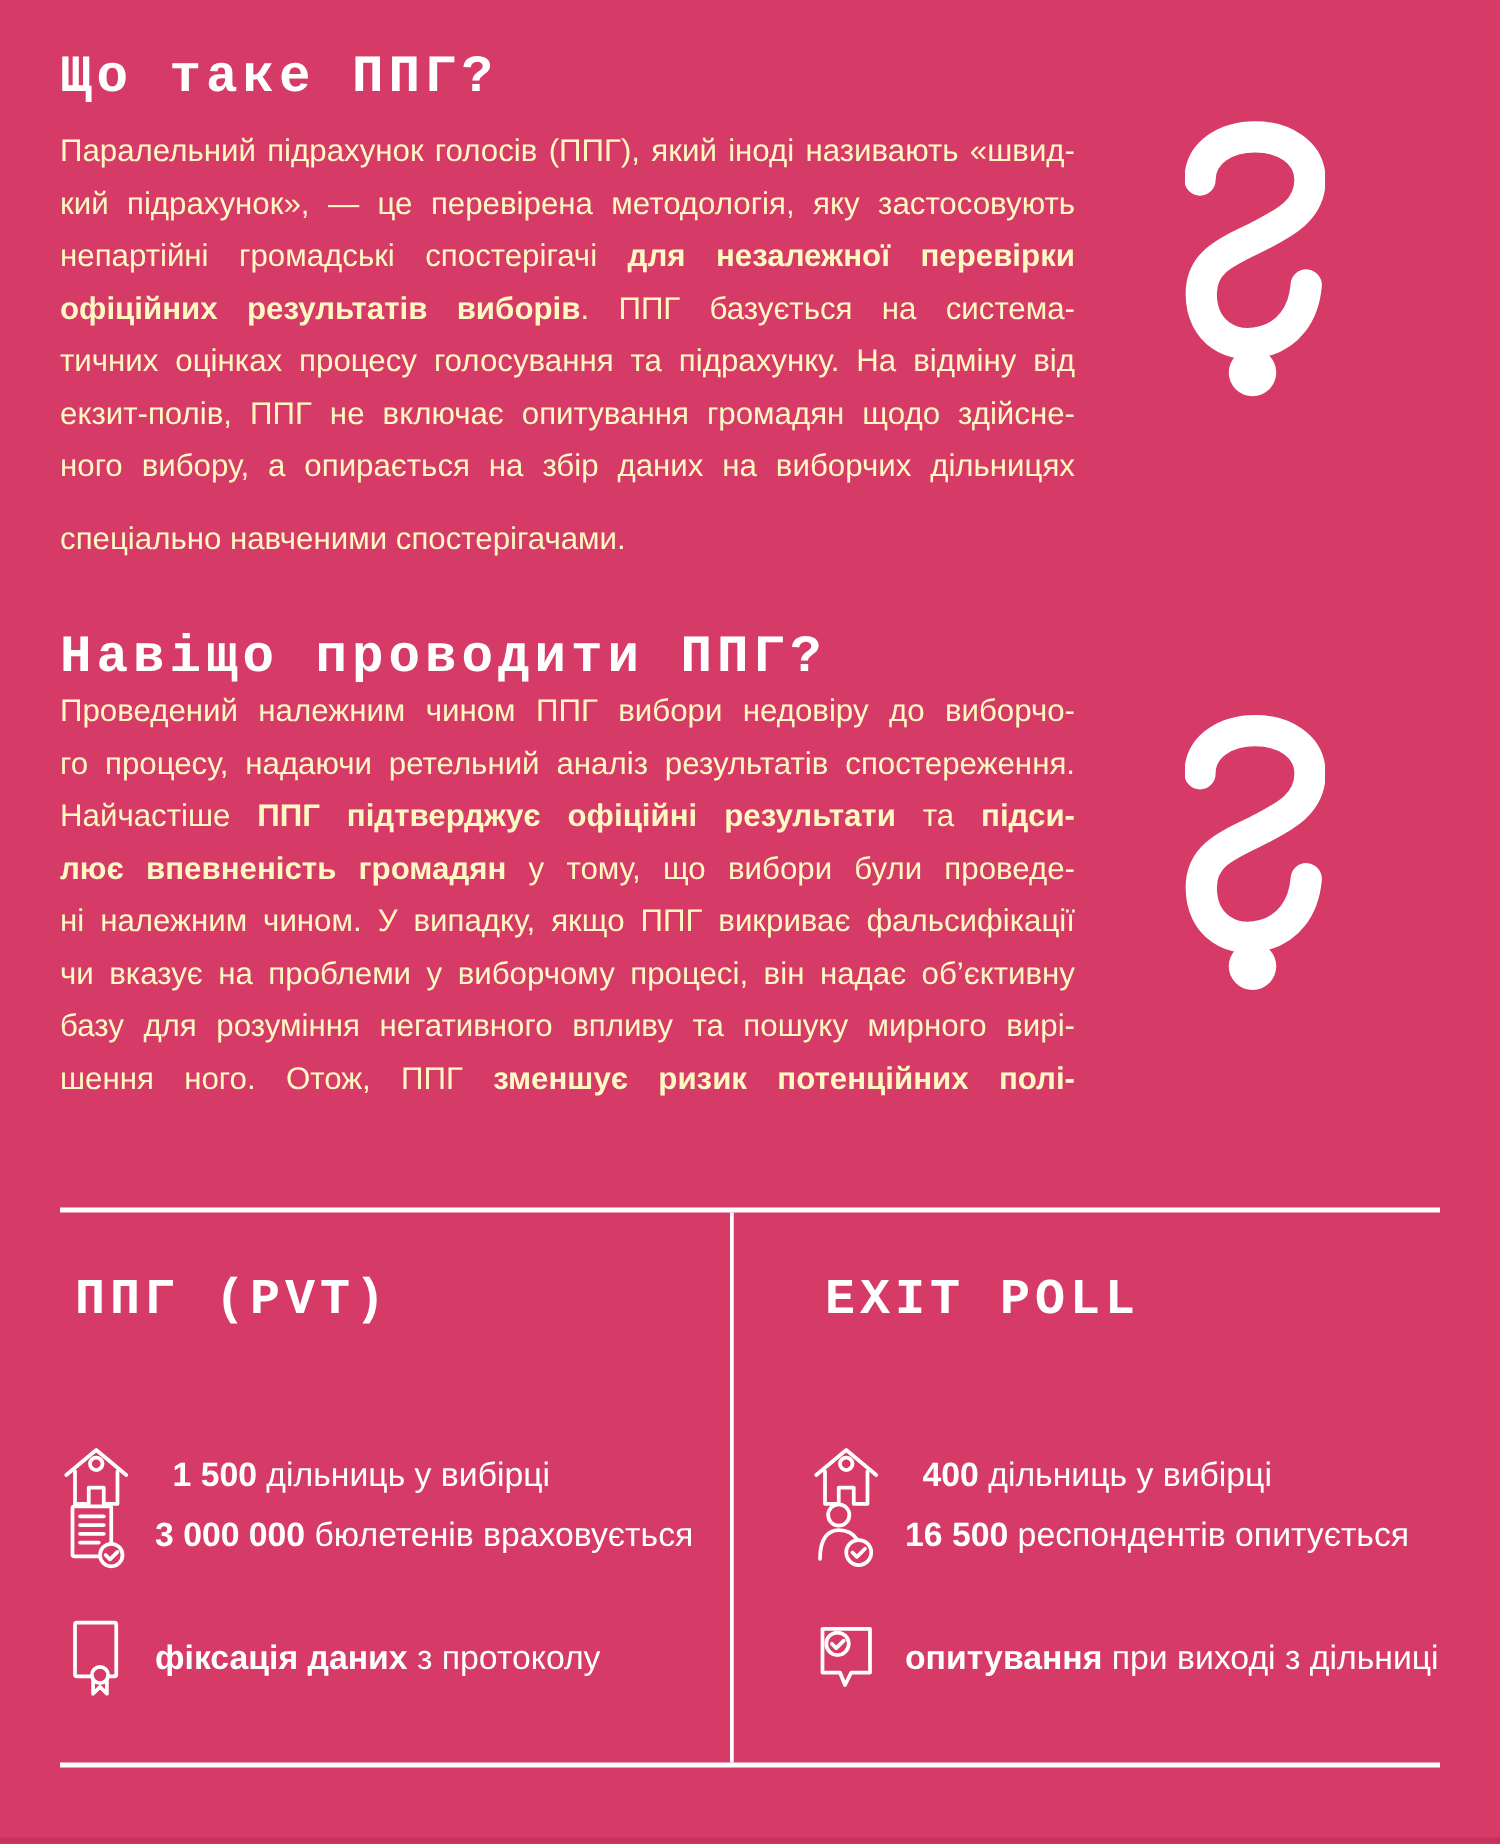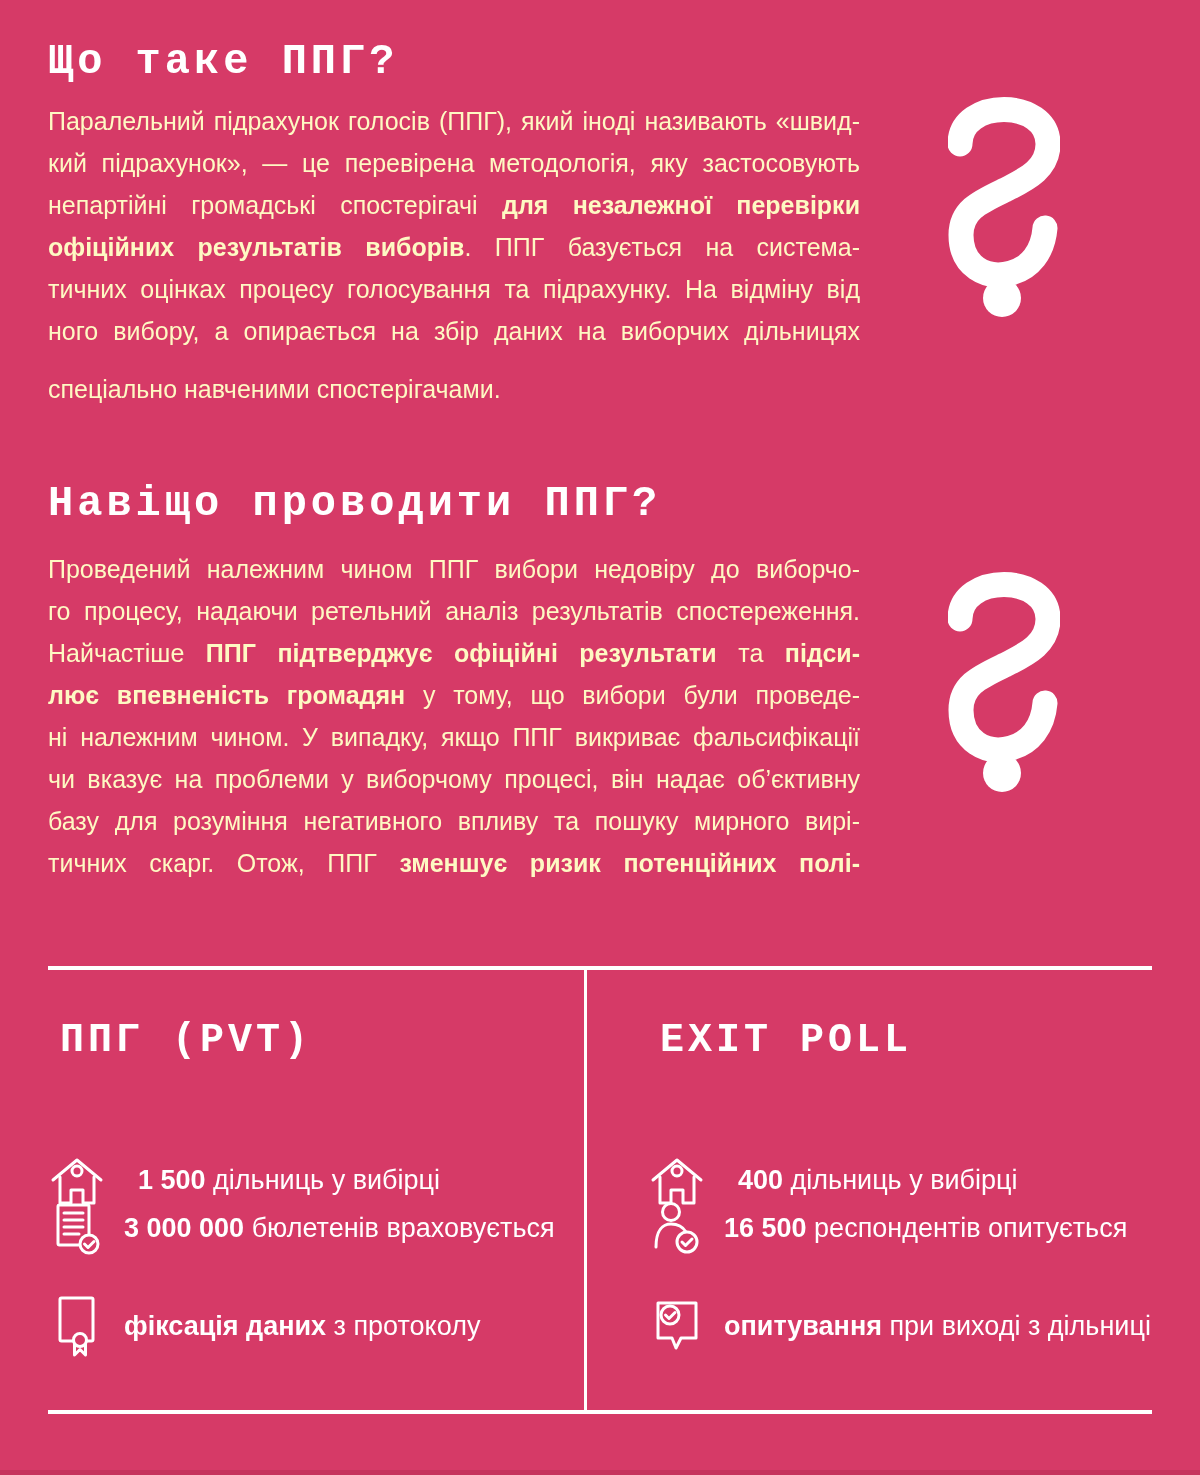--- a/index.html
+++ b/index.html
@@ -7,21 +7,21 @@
     position:relative;width:1200px;height:1475px;background:#d63a67;
     overflow:hidden;color:#ffffff;
     font-family:"Liberation Sans","DejaVu Sans",sans-serif;
   }
   .mono-title{
     position:absolute;margin:0;
     font-family:"Liberation Mono","DejaVu Sans Mono",monospace;
     font-weight:700;font-size:42px;letter-spacing:4px;color:#ffffff;white-space:nowrap;
   }
   #title-what{left:48px;top:38px;}
-  #title-why{left:48px;top:480px;}
+  #title-why{left:48px;top:502px;}
 
   .para{position:absolute;left:48px;width:812px;font-size:25px;line-height:42px;color:#fef9c3;}
   #para-what{top:100px;}
   #para-why{top:548px;}
   .jline{text-align:justify;text-align-last:justify;height:42px;overflow:visible;}
   .jline.lastline{text-align-last:left;margin-top:16px;}
   .b{font-weight:700;}
 
   .qmark{position:absolute;left:948px;}
   #qmark-1{top:86px;}
@@ -59,40 +59,41 @@
 <div class="canvas">
 
   <h1 class="mono-title" id="title-what">Що таке ППГ?</h1>
 
   <div class="para" id="para-what">
       <div class="jline"><span>Паралельний підрахунок голосів (ППГ), який іноді називають «швид-</span></div>
       <div class="jline"><span>кий підрахунок», — це перевірена методологія, яку застосовують</span></div>
       <div class="jline"><span>непартійні громадські спостерігачі </span><span class="b">для незалежної перевірки</span></div>
       <div class="jline"><span class="b">офіційних результатів виборів</span><span>. ППГ базується на система-</span></div>
       <div class="jline"><span>тичних оцінках процесу голосування та підрахунку. На відміну від</span></div>
+      <div class="jline"><span>екзит-полів, ППГ не включає опитування громадян щодо здійсне-</span></div>
       <div class="jline"><span>ного вибору, а опирається на збір даних на виборчих дільницях</span></div>
       <div class="jline lastline"><span>спеціально навченими спостерігачами.</span></div>
     </div>
 
   <svg class="qmark" id="qmark-1" width="112" height="238" viewBox="0 0 112 238">
     <path d="M12 58 C12 12 100 12 100 58 C100 84 76 94 57 104 C32 116 13 124 13 149 C13 180 38 194 63 187 C82 182 95 166 97 142" fill="none" stroke="#ffffff" stroke-width="25" stroke-linecap="round"></path>
     <circle cx="54" cy="212" r="19" fill="#ffffff"></circle>
   </svg>
 
   <h1 class="mono-title" id="title-why">Навіщо проводити ППГ?</h1>
 
   <div class="para" id="para-why">
       <div class="jline"><span>Проведений належним чином ППГ вибори недовіру до виборчо-</span></div>
       <div class="jline"><span>го процесу, надаючи ретельний аналіз результатів спостереження.</span></div>
       <div class="jline"><span>Найчастіше </span><span class="b">ППГ підтверджує офіційні результати</span><span> та </span><span class="b">підси-</span></div>
       <div class="jline"><span class="b">лює впевненість громадян</span><span> у тому, що вибори були проведе-</span></div>
       <div class="jline"><span>ні належним чином. У випадку, якщо ППГ викриває фальсифікації</span></div>
       <div class="jline"><span>чи вказує на проблеми у виборчому процесі, він надає об’єктивну</span></div>
       <div class="jline"><span>базу для розуміння негативного впливу та пошуку мирного вирі-</span></div>
-      <div class="jline"><span>тичних скарг. Отож, ППГ </span><span class="b">зменшує ризик потенційних полі-</span></div>
+      <div class="jline"><span>шення ного. Отож, ППГ </span><span class="b">зменшує ризик потенційних полі-</span></div>
     </div>
 
   <svg class="qmark" id="qmark-2" width="112" height="238" viewBox="0 0 112 238">
     <path d="M12 58 C12 12 100 12 100 58 C100 84 76 94 57 104 C32 116 13 124 13 149 C13 180 38 194 63 187 C82 182 95 166 97 142" fill="none" stroke="#ffffff" stroke-width="25" stroke-linecap="round"></path>
     <circle cx="54" cy="212" r="19" fill="#ffffff"></circle>
   </svg>
 
   <div class="hline" id="hline-top"></div>
   <div class="vline"></div>
   <div class="hline" id="hline-bottom"></div>

